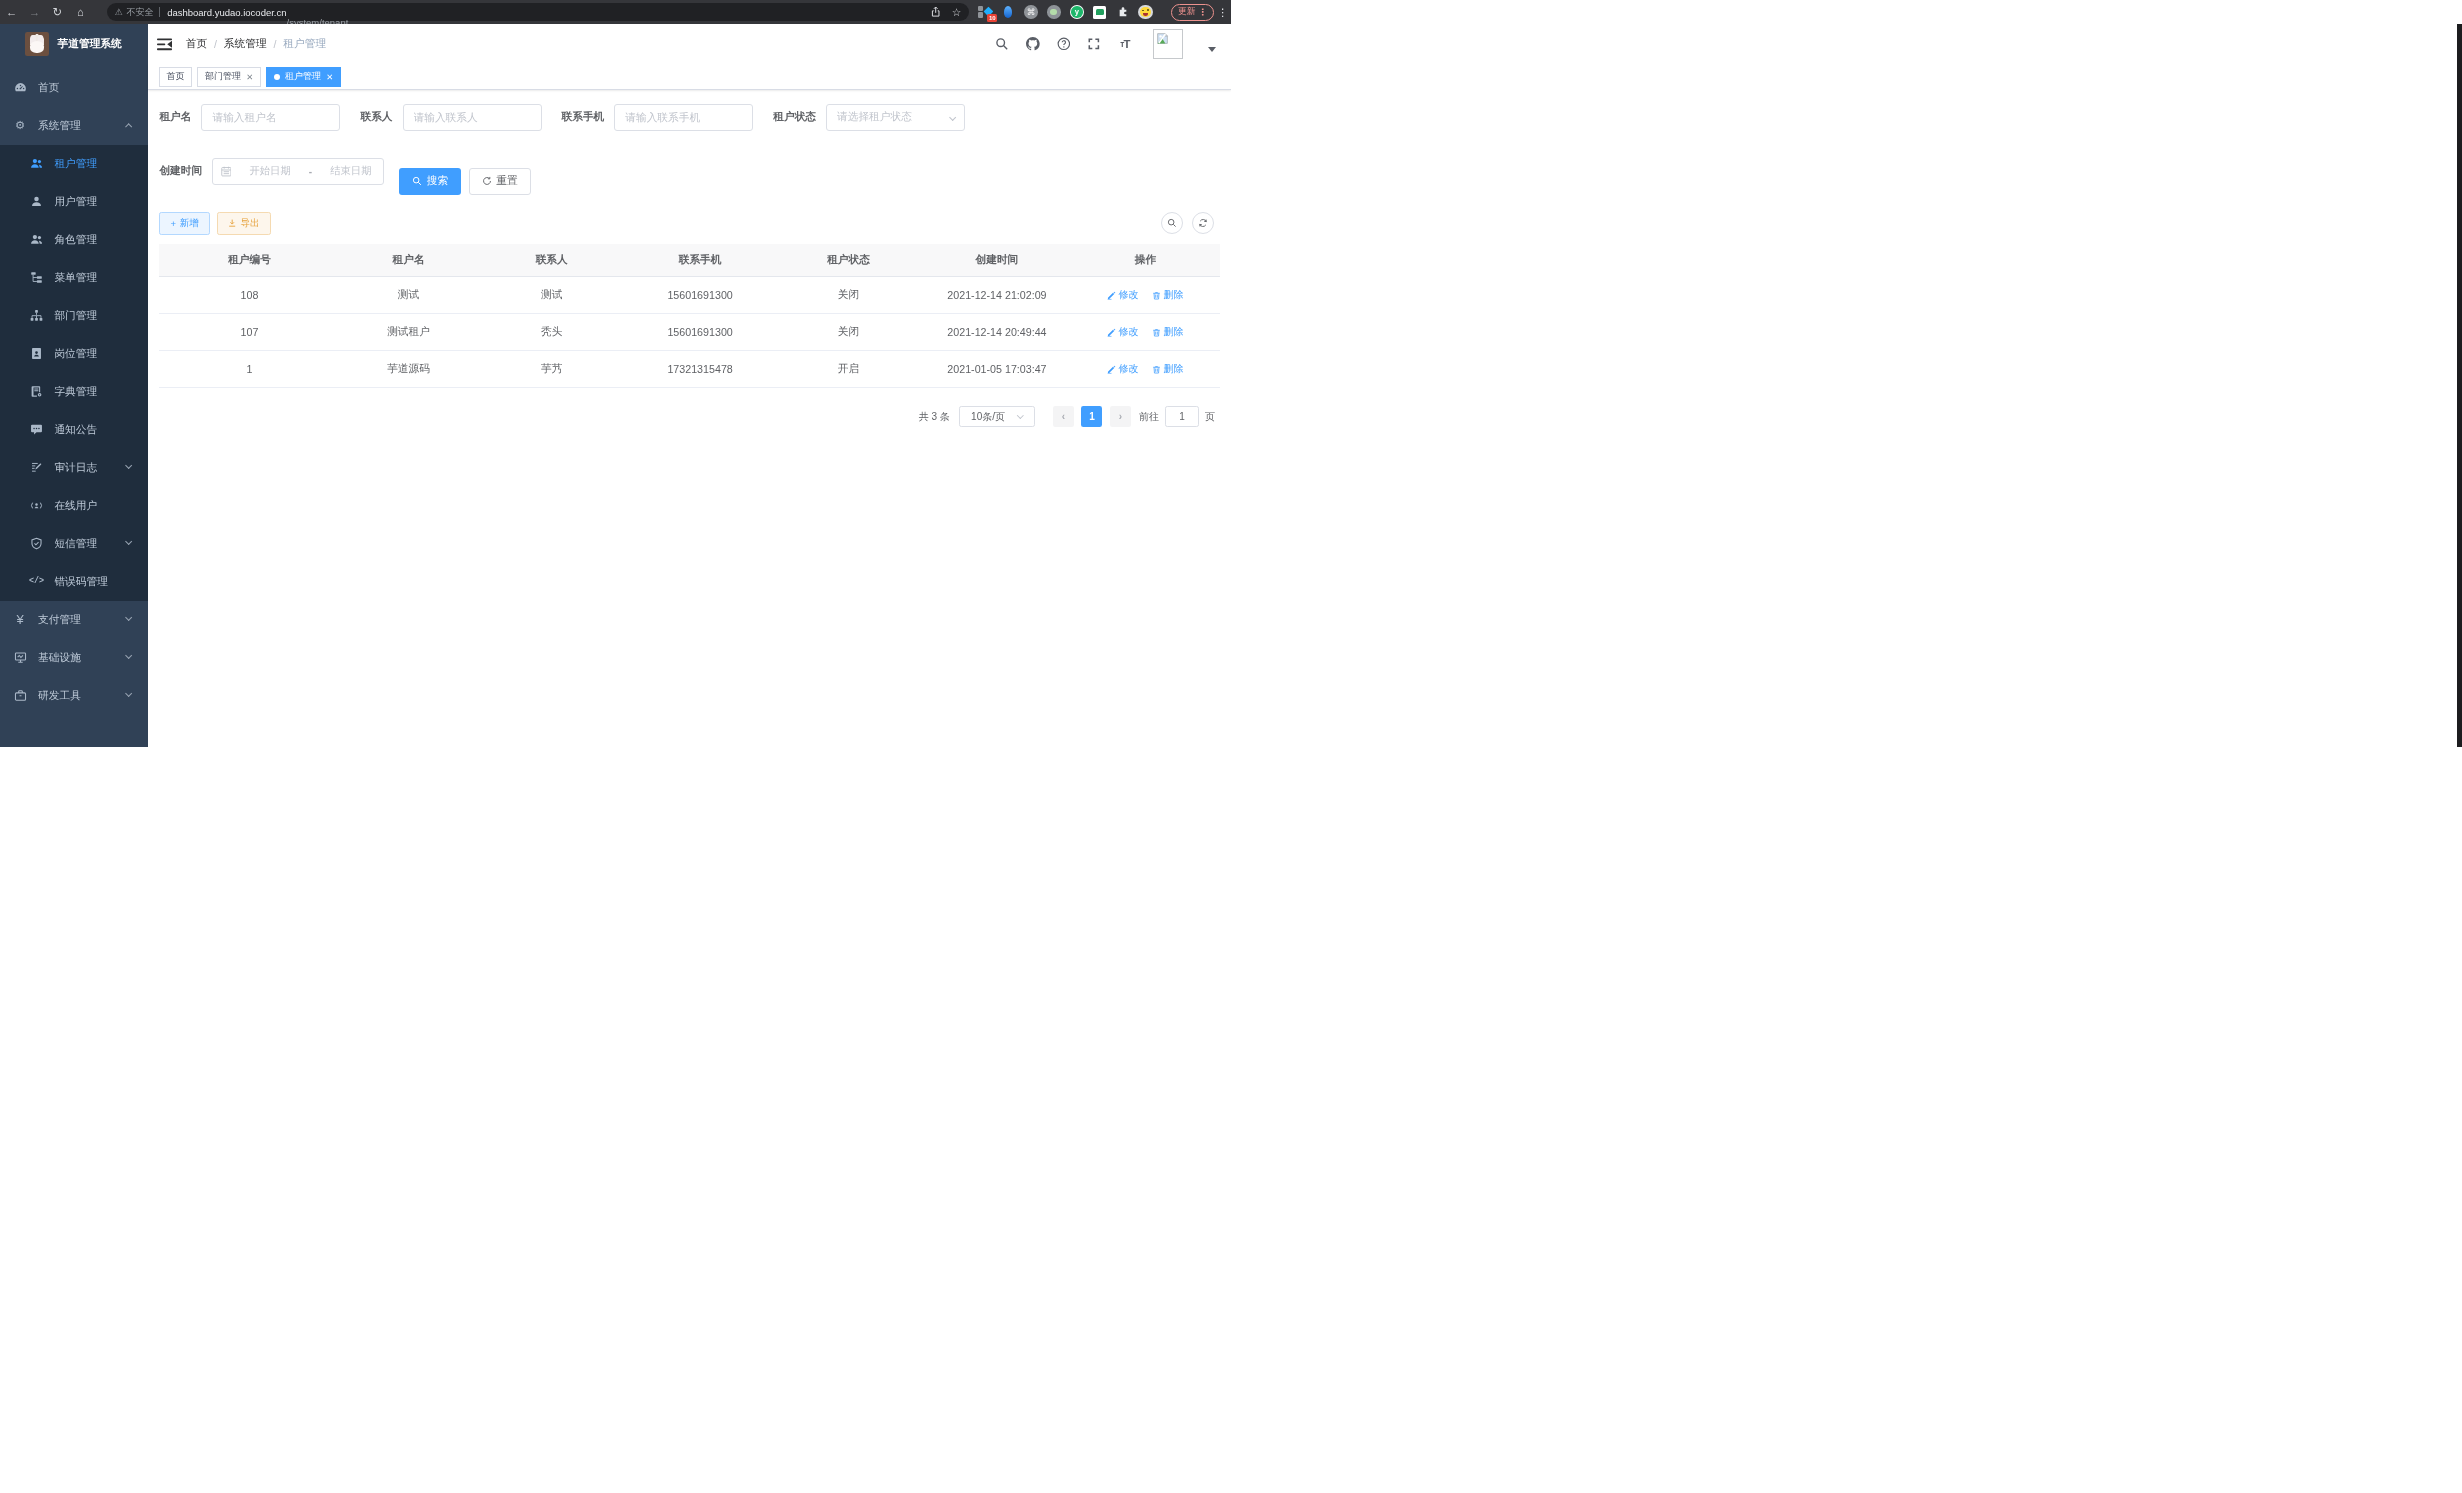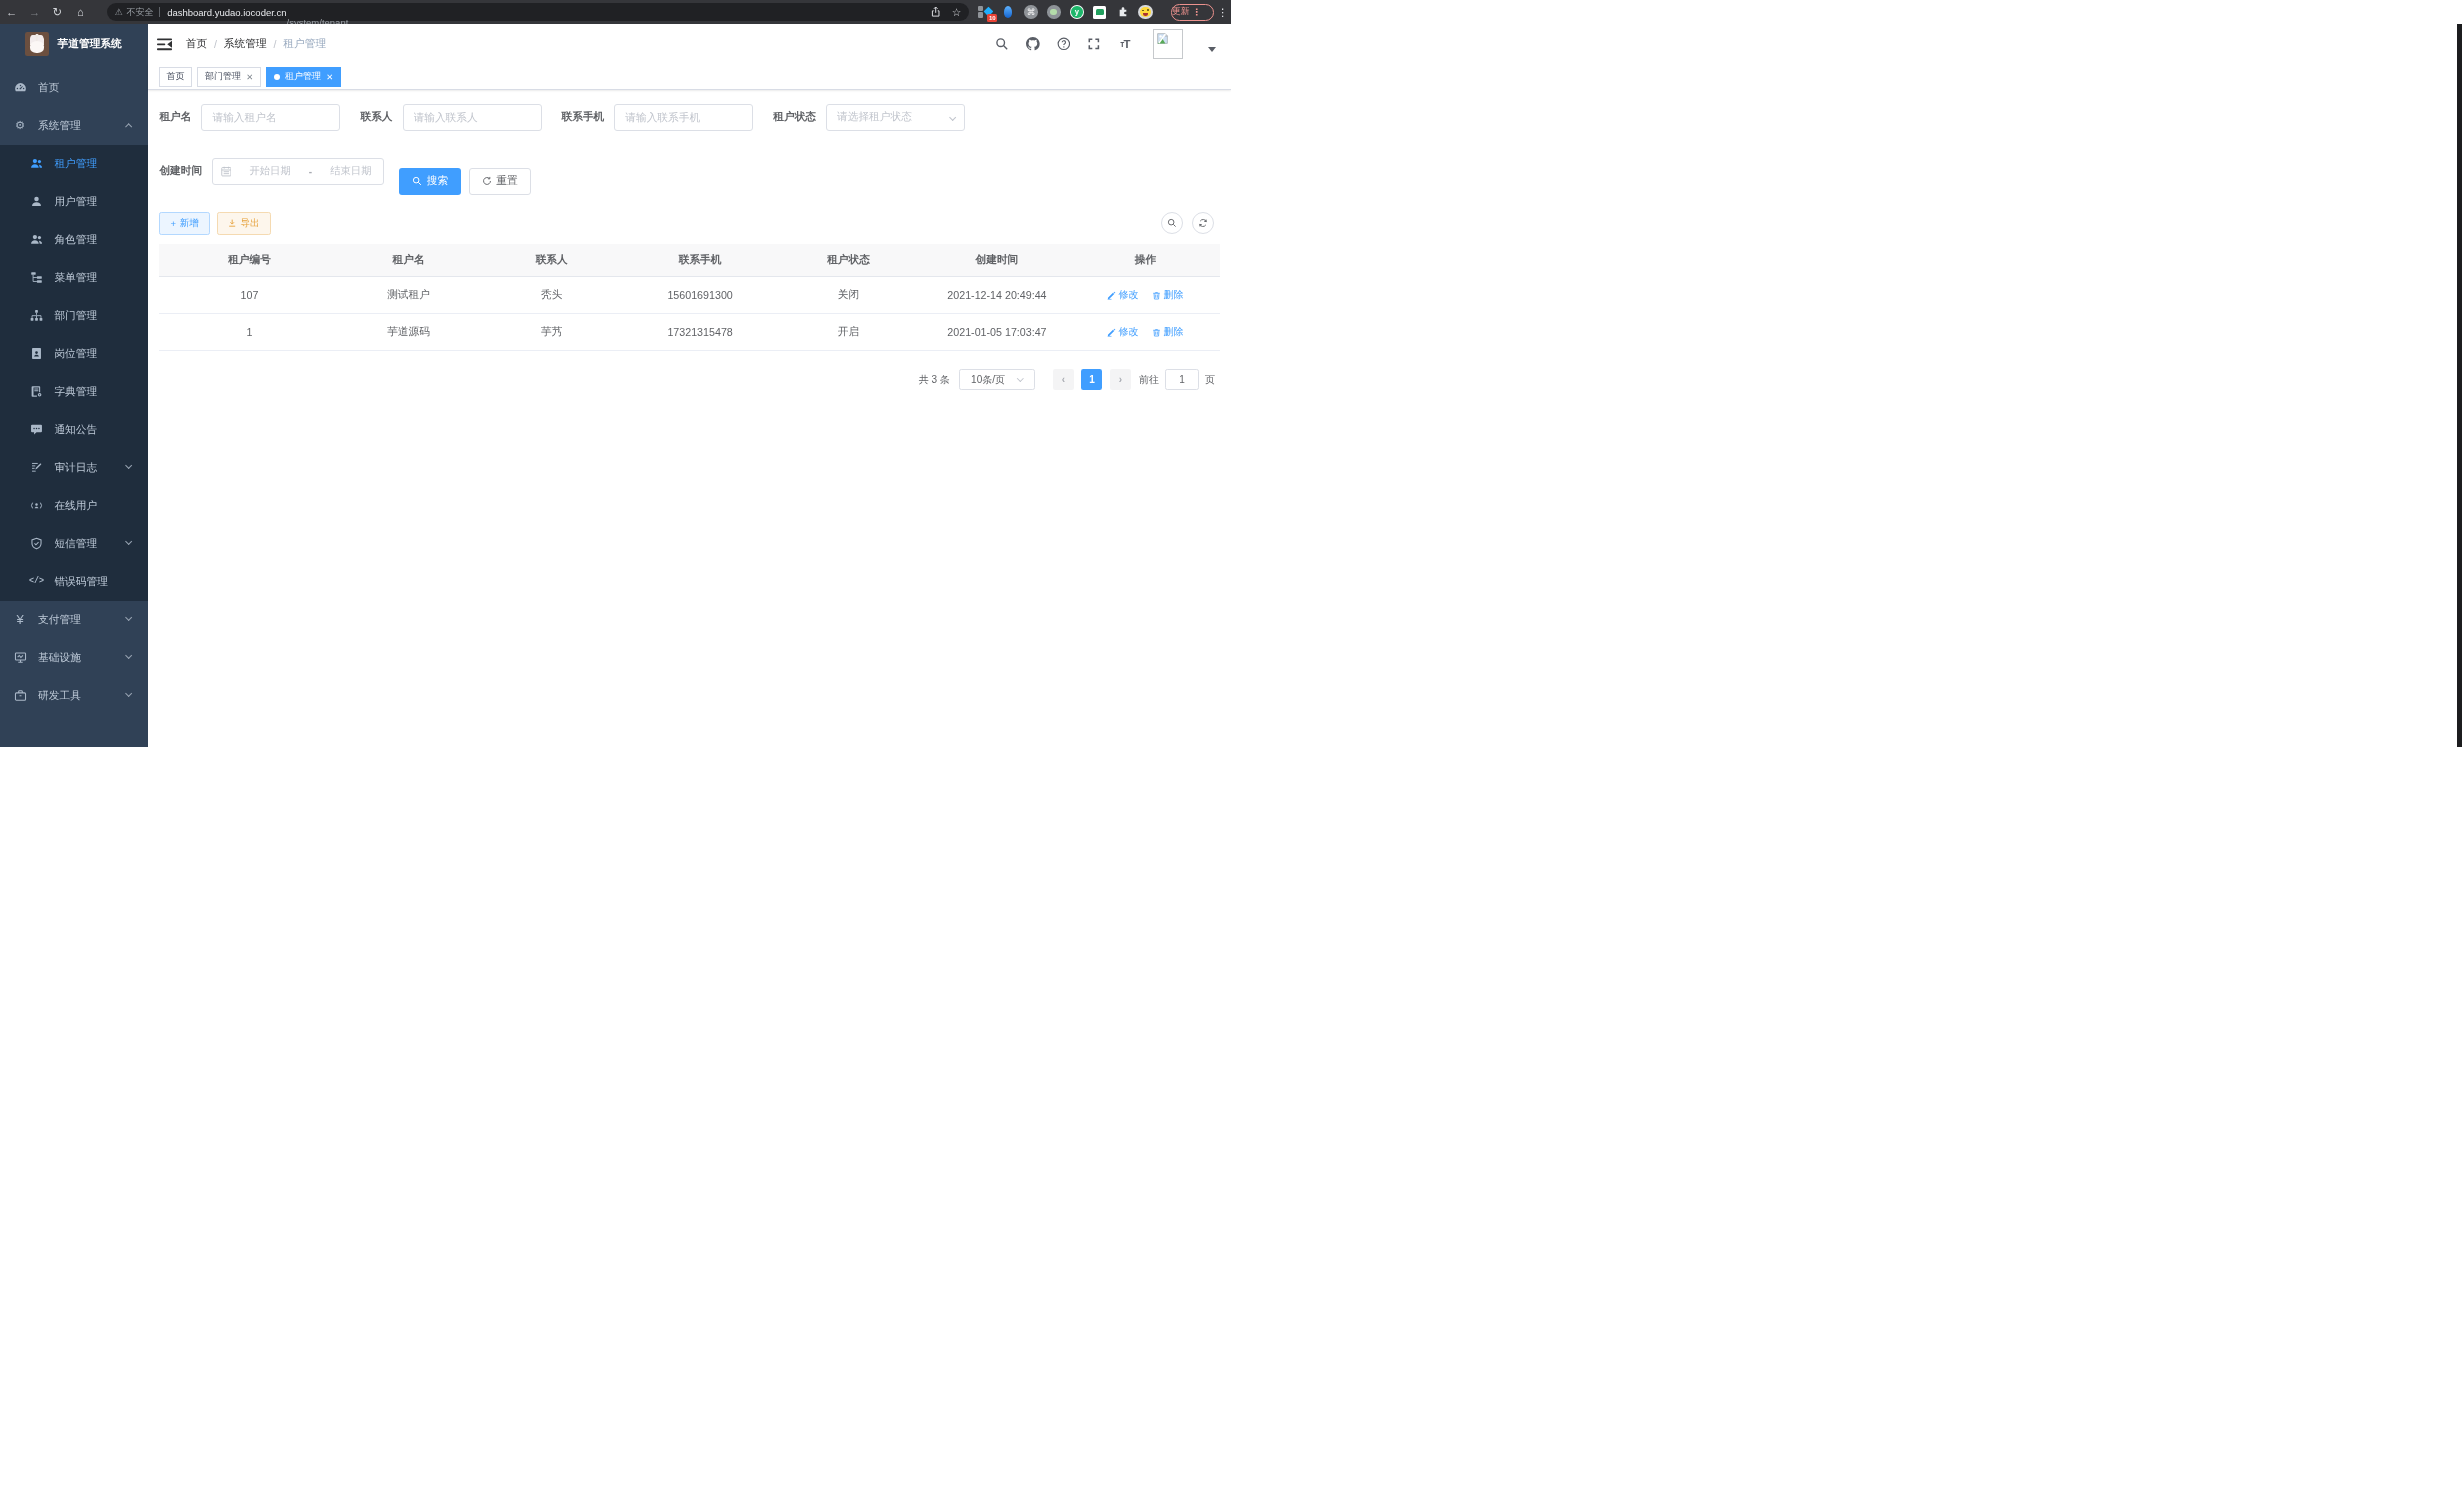--- a/index.html
+++ b/index.html
@@ -18,21 +18,21 @@
   .omni-right { margin-left:auto; display:flex; align-items:center; gap:10.7px; }
   .omni-ic { width:11.4px; height:11.4px; }
   .star { color:#dadce0; font-size:10.7px; line-height:1; }
   .exts { position:absolute; left:978px; top:0; height:24px; display:flex; align-items:center; gap:8.4px; }
   .ext { width:14.5px; height:14.5px; position:relative; display:flex; align-items:center; justify-content:center; }
   .ext-badge { position:absolute; right:-4.6px; bottom:-2.3px; background:#e94235; color:#fff; font-size:6px; font-weight:700; padding:0.8px 1.5px; border-radius:1.5px; line-height:1; }
   .sq { position:absolute; width:5.3px; height:5.3px; background:#8f9398; border-radius:1.1px; }
   .diamond { position:absolute; right:0.8px; top:3px; width:6.9px; height:6.9px; background:#20aefc; transform:rotate(45deg); border-radius:0.8px; }
   .balloon { width:8.4px; height:11.4px; background:linear-gradient(#5db2ff,#1464d0); border-radius:50% 50% 50% 50%/55% 55% 45% 45%; }
   .circ { border-radius:50%; display:flex; align-items:center; justify-content:center; }
-  .update-btn { position:absolute; left:1171px; top:3.8px; width:43px; height:17px; border:1.1px solid #ec928e; border-radius:8.4px; color:#f0938f; font-size:8.8px; display:flex; align-items:center; justify-content:flex-start; gap:2.3px; }
+  .update-btn { position:absolute; left:1171px; top:3.8px; width:43px; height:17px; border:1.1px solid #ec928e; border-radius:8.4px; color:#f0938f; font-size:8.8px; display:flex; align-items:center; justify-content:center; gap:2.3px; }
   .dots { color:#f0938f; font-size:9px; letter-spacing:0; font-weight:700; }
   .menu-dots { position:absolute; right:3px; top:6px; color:#e8eaed; font-size:10.7px; }
 
   
   .app { display:flex; width:100%; height:723px; }
   .right-strip { position:absolute; right:0; top:24px; width:4.6px; height:723px; background:#1c1d1f; z-index:50; }
 
   
   .sidebar { width:148px; height:100%; background:#304156; flex-shrink:0; overflow:hidden; }
   .logo-row { height:40px; display:flex; align-items:center; padding-left:25px; gap:9px; }
@@ -545,20 +545,43 @@
             <th>租户编号</th>
             <th>租户名</th>
             <th>联系人</th>
             <th>联系手机</th>
             <th>租户状态</th>
             <th>创建时间</th>
             <th>操作</th>
           </tr>
         </thead>
         <tbody>
+          <tr>
+            <td>108</td>
+            <td>测试</td>
+            <td>测试</td>
+            <td>15601691300</td>
+            <td>关闭</td>
+            <td>2021-12-14 21:02:09</td>
+            <td>
+              <span class="op-link">
+                  <svg viewBox="0 0 14 14" fill="currentColor">
+                    <path d="M1.5 10.6L9.3 2.8l1.9 1.9-7.8 7.8H1.5zM10.2 1.9l.9-.9 1.9 1.9-.9.9z"></path>
+                    <path d="M1 13h6" stroke="currentColor" stroke-width="1"></path>
+                  </svg>
+                  <span>修改</span>
+                </span>
+              <span class="op-link">
+                  <svg viewBox="0 0 14 14" fill="none" stroke="currentColor" stroke-width="1.2">
+                    <path d="M2 3.5h10M5.5 3.5v-1h3v1M3.2 3.5l.6 9h6.4l.6-9M5.7 5.5v5M8.3 5.5v5"></path>
+                  </svg>
+                  <span>删除</span>
+                </span>
+            </td>
+          </tr>
           <tr>
             <td>107</td>
             <td>测试租户</td>
             <td>秃头</td>
             <td>15601691300</td>
             <td>关闭</td>
             <td>2021-12-14 20:49:44</td>
             <td>
               <span class="op-link">
                   <svg viewBox="0 0 14 14" fill="currentColor">

